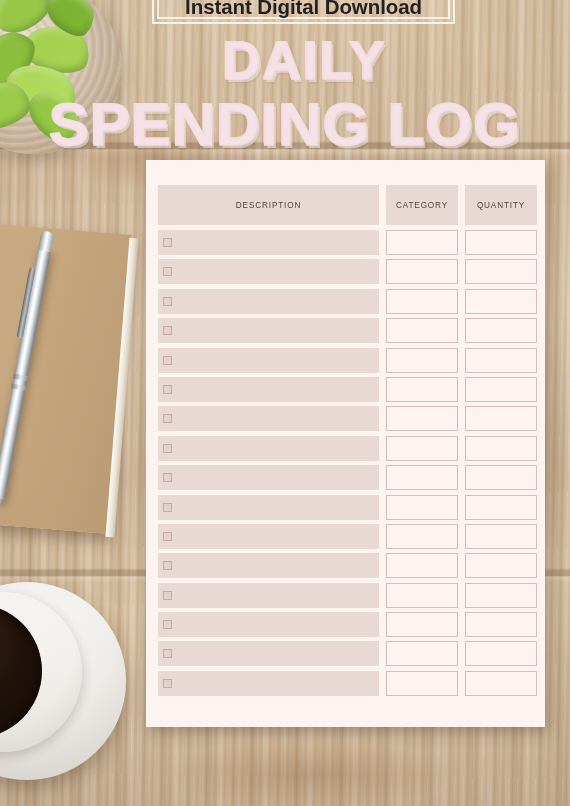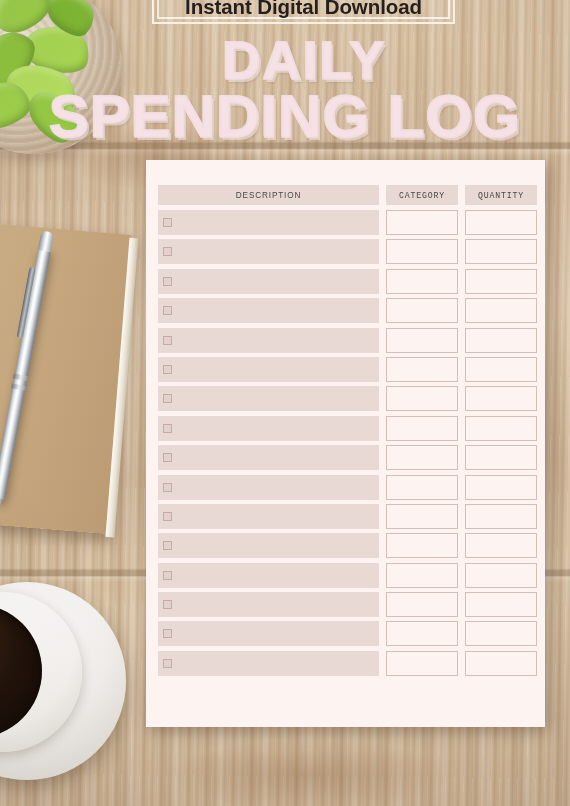--- a/index.html
+++ b/index.html
@@ -196,21 +196,21 @@
     color: #f6e2e6;
     letter-spacing: 2px;
     white-space: nowrap;
     text-shadow:
        2.5px 2.5px 0 rgba(250,238,240,0.55),
       -1.2px -1.2px 0 rgba(255,255,255,0.55),
        3.5px 3.5px 2px rgba(120,86,60,0.18);
     -webkit-text-stroke: 1.6px #f3dde2;
   }
   .hero-1 { font-size: 53px; padding-left: 39px; }
-  .hero-2 { font-size: 60px; letter-spacing: 1px; margin-top: 4px; }
+  .hero-2 { font-size: 60px; letter-spacing: 1px; margin-top: 12px; }
 
   
   .sheet {
     position: absolute;
     left: 146px; top: 160px;
     width: 399px; height: 567px;
     background: #fdf3f1;
     box-shadow: 3px 5px 14px rgba(60,40,22,0.34);
     padding: 13px 12px 9px 12px;
   }
@@ -240,29 +240,29 @@
     background: #e5d5d2;
   }
 
   .thead {
     display: flex;
     gap: 7px;
     margin-top: 12px;
   }
   .th {
     background: #e7d8d3;
-    height: 20px;
+    height: 40px;
     display: flex; align-items: center; justify-content: center;
     font-size: 8.2px;
     color: #4b4644;
     letter-spacing: 0.85px;
   }
   .th-desc { flex: 0 0 221px; }
-  .th-cat  { flex: 0 0 72px; font-family: Liberation Mono, monospace; }
-  .th-qty  { flex: 0 0 72px; font-family: Liberation Mono, monospace; }
+  .th-cat  { flex: 0 0 72px; }
+  .th-qty  { flex: 0 0 72px; }
 
   .tbody { margin-top: 5px; }
   .trow {
     display: flex;
     gap: 7px;
     margin-bottom: 4.4px;
   }
   .cell-desc {
     flex: 0 0 221px;
     height: 25px;

